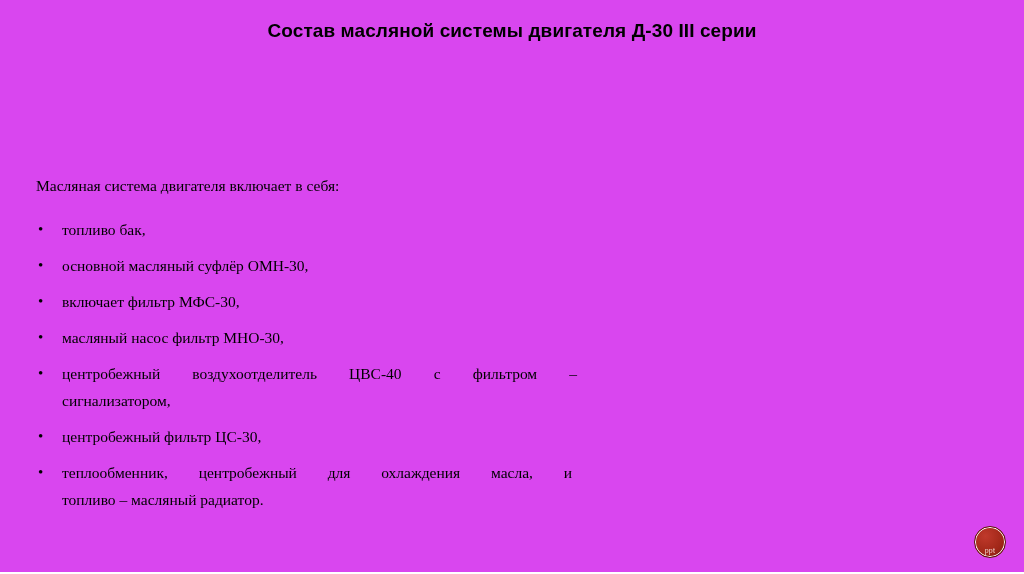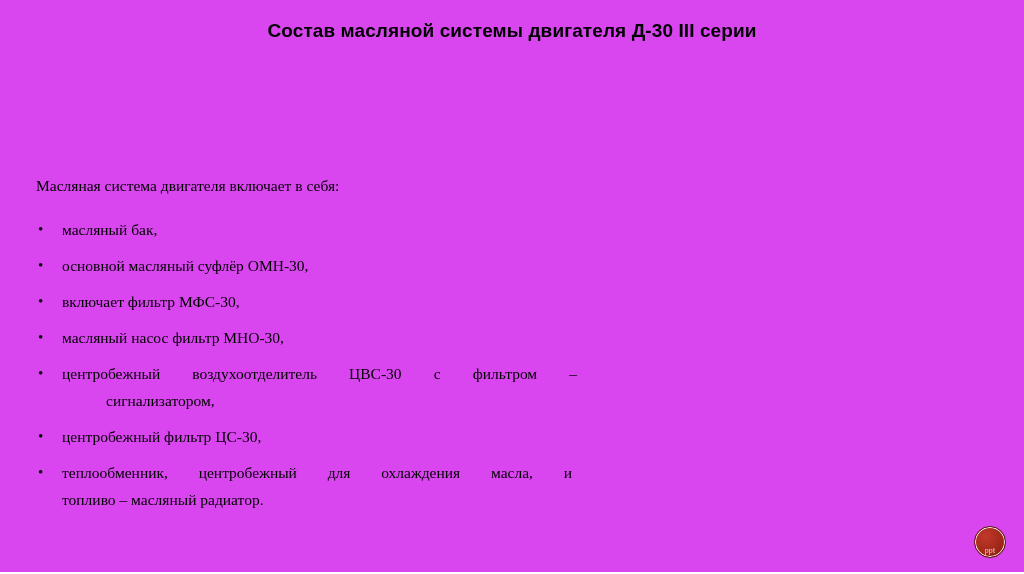--- a/index.html
+++ b/index.html
@@ -65,21 +65,20 @@
   
   .justify .line1 {
     display: block;
     text-align: justify;
     text-align-last: justify;
     width: 515px;
   }
   .justify .line2 {
     display: block;
     text-align: left;
-    margin-left: 44px;
   }
   .justify-narrow .line1 {
     display: block;
     text-align: justify;
     text-align-last: justify;
     width: 510px;
   }
   .logo {
     position: absolute;
     right: 18px;
@@ -111,41 +110,41 @@
   <div class="slide-title">Состав масляной системы двигателя Д-30 III серии</div>
 
   <div class="body-block">
 
     <div class="lead">Масляная система двигателя включает в себя:</div>
 
     <ul class="bullets">
 
       <li>
         <span class="marker">•</span>
-        <span class="text"> масляный бак,</span>
+        <span class="text"> топливо бак,</span>
       </li>
 
       <li>
         <span class="marker">•</span>
         <span class="text">основной масляный суфлёр ОМН-30,</span>
       </li>
 
       <li>
         <span class="marker">•</span>
         <span class="text">включает фильтр МФС-30,</span>
       </li>
 
       <li>
         <span class="marker">•</span>
         <span class="text">масляный насос фильтр МНО-30,</span>
       </li>
 
       <li class="justify">
         <span class="marker">•</span>
-        <span class="line1">центробежный воздухоотделитель ЦВС-30 с фильтром –</span>
+        <span class="line1">центробежный воздухоотделитель ЦВС-40 с фильтром –</span>
         <span class="line2">сигнализатором,</span>
       </li>
 
       <li>
         <span class="marker">•</span>
         <span class="text">центробежный фильтр ЦС-30,</span>
       </li>
 
       <li class="justify-narrow">
         <span class="marker">•</span>

